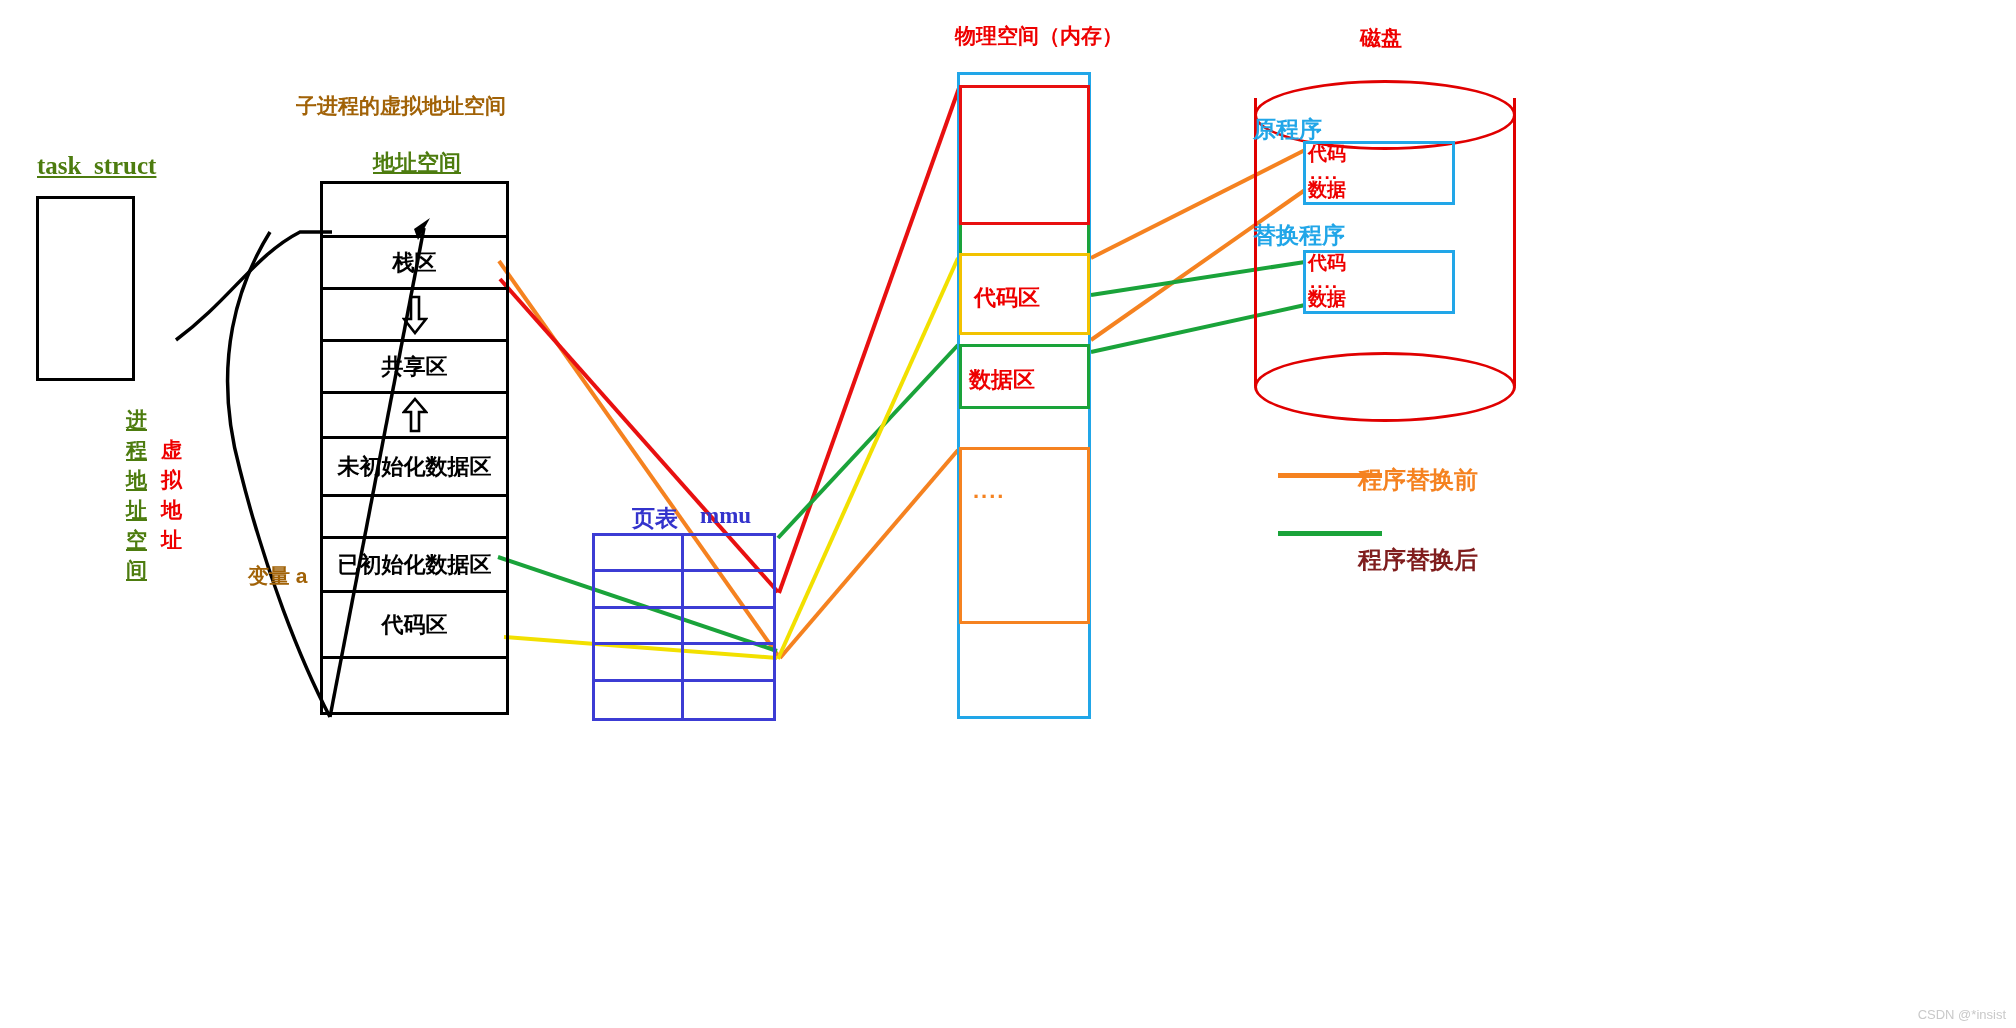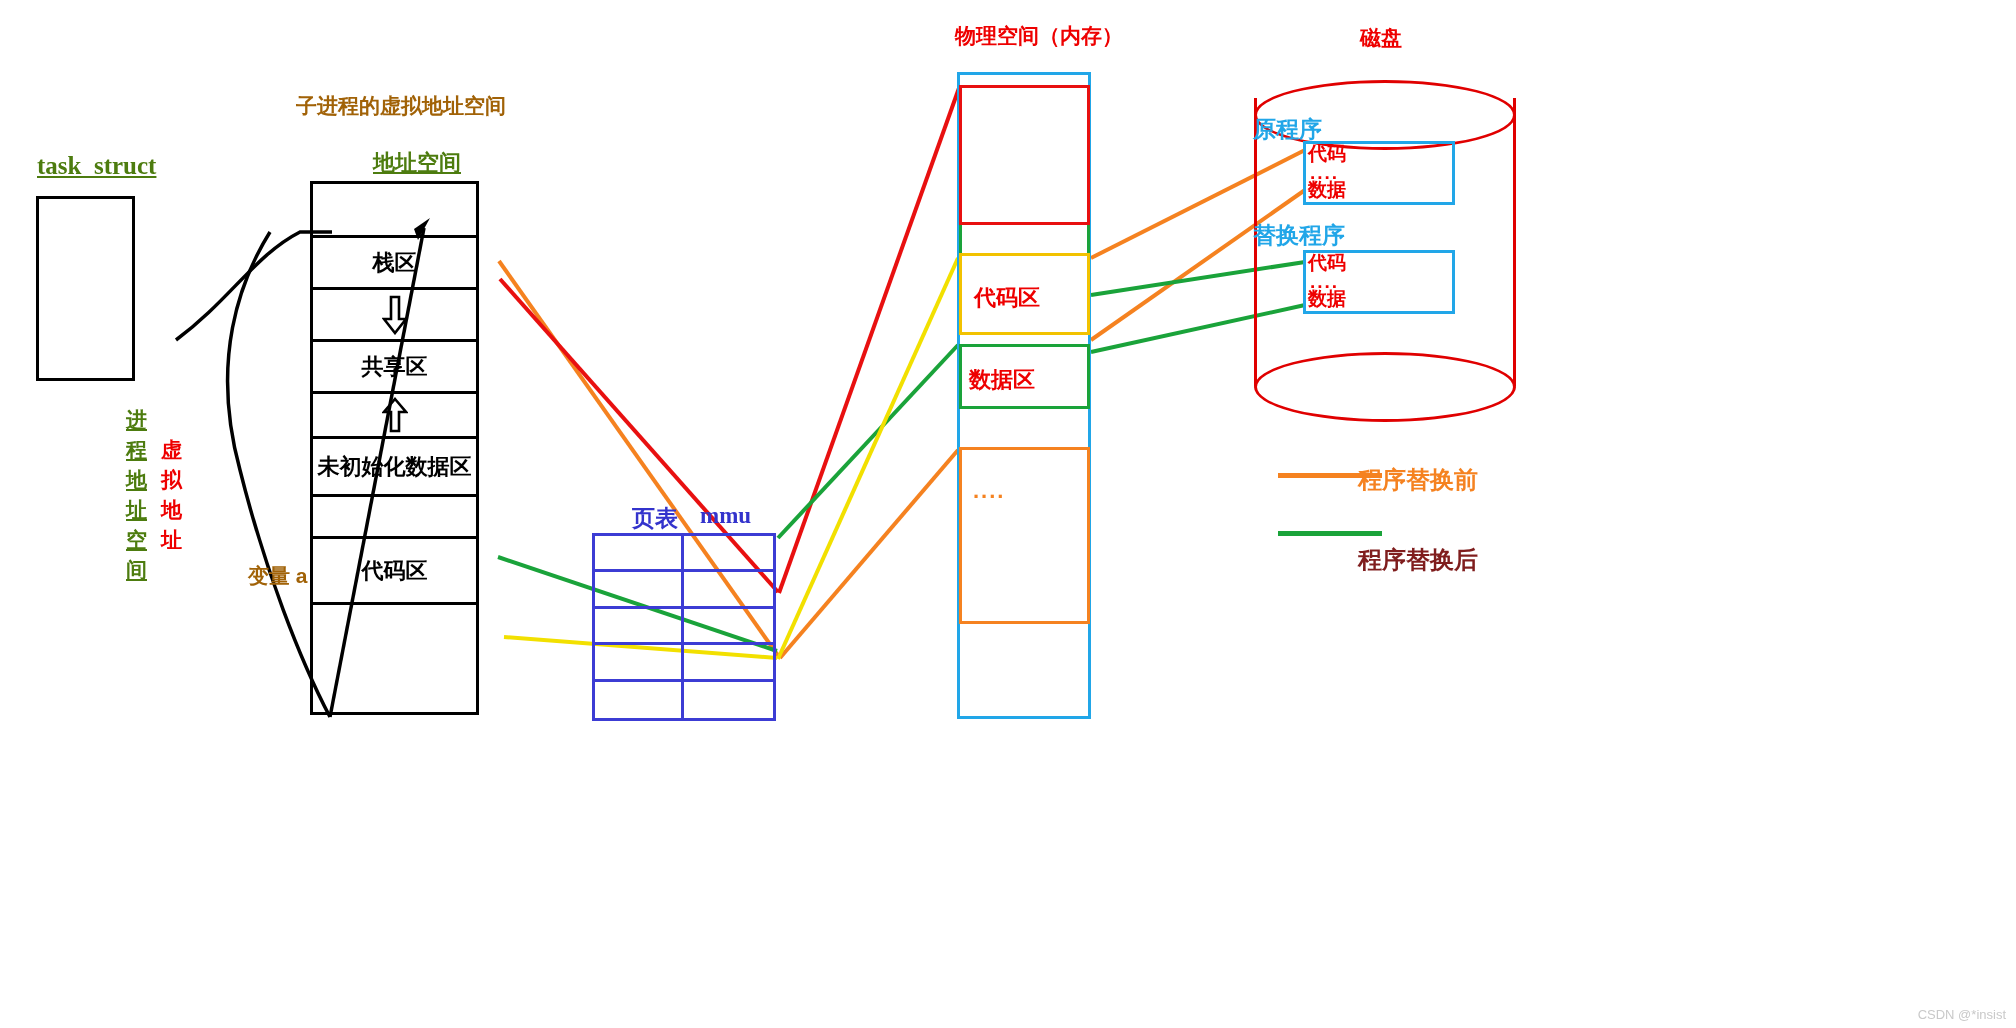--- a/index.html
+++ b/index.html
@@ -19,21 +19,21 @@
   .green{color:#a16207;}
   .red{color:#ee0000;}
   .blue{color:#3333cc;}
   .black{color:#4d7c0f;text-decoration:underline;}
 
   
   .vcol{position:absolute;display:flex;flex-direction:column;align-items:center;
         font-weight:bold;font-size:21px;line-height:30px;}
 
   
-  #as-box{position:absolute;left:310px;top:181px;width:169px;height:534px;
+  #as-box{position:absolute;left:320px;top:181px;width:189px;height:534px;
           border:3px solid #000;box-sizing:border-box;}
   #as-box .row{box-sizing:border-box;border-bottom:3px solid #000;
                display:flex;align-items:center;justify-content:center;
                font-size:22px;font-weight:bold;color:#000;}
   #as-box .row:last-child{border-bottom:none;}
 
   
   #pt-box{position:absolute;left:592px;top:533px;width:184px;height:188px;
           border:3px solid #3c3cd4;box-sizing:border-box;
           display:grid;grid-template-columns:1fr 1fr;grid-template-rows:repeat(5,1fr);}
@@ -132,20 +132,21 @@
       </svg>
     </div>
     <div class="row" style="height:52px;">共享区</div>
     <div class="row" style="height:45px;">
       <svg width="26" height="36" viewBox="0 0 26 36">
         <path d="M13,2 L24,15 L17,15 L17,34 L9,34 L9,15 L2,15 Z" fill="none" stroke="#000" stroke-width="2.6"></path>
       </svg>
     </div>
     <div class="row" style="height:58px;">未初始化数据区</div>
     <div class="row" style="height:42px;"></div>
+    <div class="row" style="height:54px;">已初始化数据区</div>
     <div class="row" style="height:66px;">代码区</div>
     <div class="row" style="height:47px;"></div>
   </div>
 
   <div class="lbl blue" style="left:632px;top:503px;font-size:23px;">页表</div>
   <div class="lbl serif blue" style="left:700px;top:503px;font-size:23px;">mmu</div>
 
   <div id="pt-box">
     <div class="cell"></div>
     <div class="cell c2"></div>

